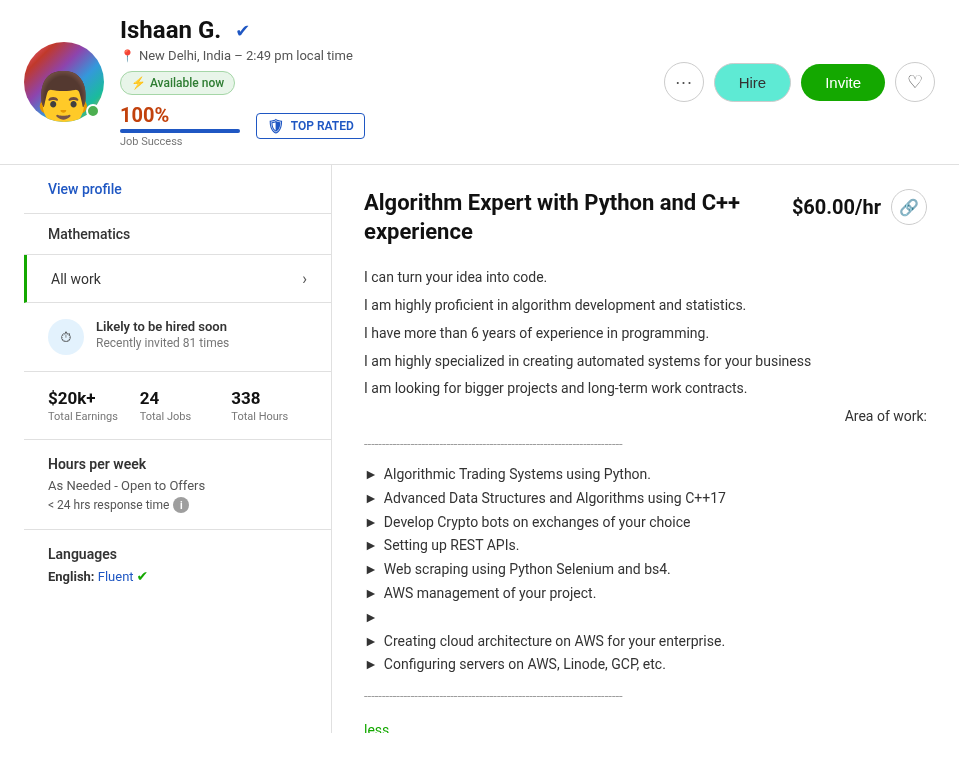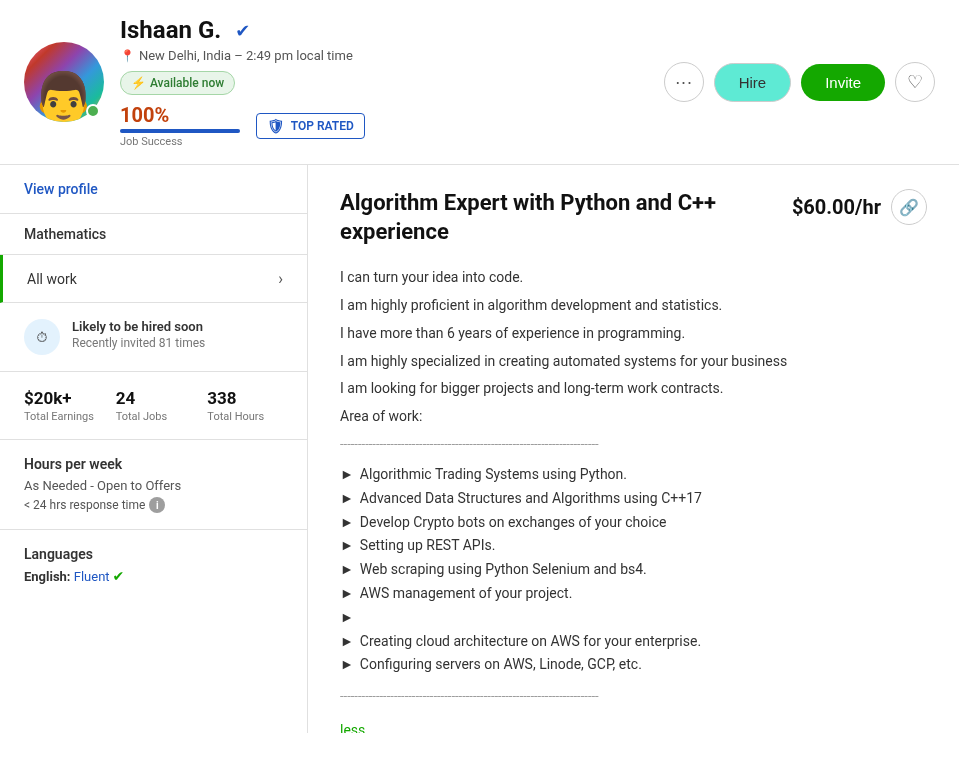--- a/index.html
+++ b/index.html
@@ -197,20 +197,21 @@
     .main-layout {
       display: flex;
       height: calc(768px - 200px);
     }
 
     .sidebar {
       width: 308px;
       flex-shrink: 0;
       border-right: 1px solid #e0e0e0;
       padding: 0;
+      margin-left: 24px;
     }
 
     .sidebar-section {
       padding: 16px 24px;
       border-bottom: 1px solid #e0e0e0;
     }
 
     .view-profile-link {
       color: #1f57c3;
       font-size: 14px;
@@ -419,20 +420,21 @@
       color: #333;
     }
 
     .description-text p {
       margin-bottom: 4px;
     }
 
     .area-label {
       margin-top: 0;
       margin-bottom: 4px;
+      text-align: right;
     }
 
     .divider-text {
       color: #999;
       font-size: 13px;
       margin: 4px 0;
     }
 
     .bullet-list {
       list-style: none;

